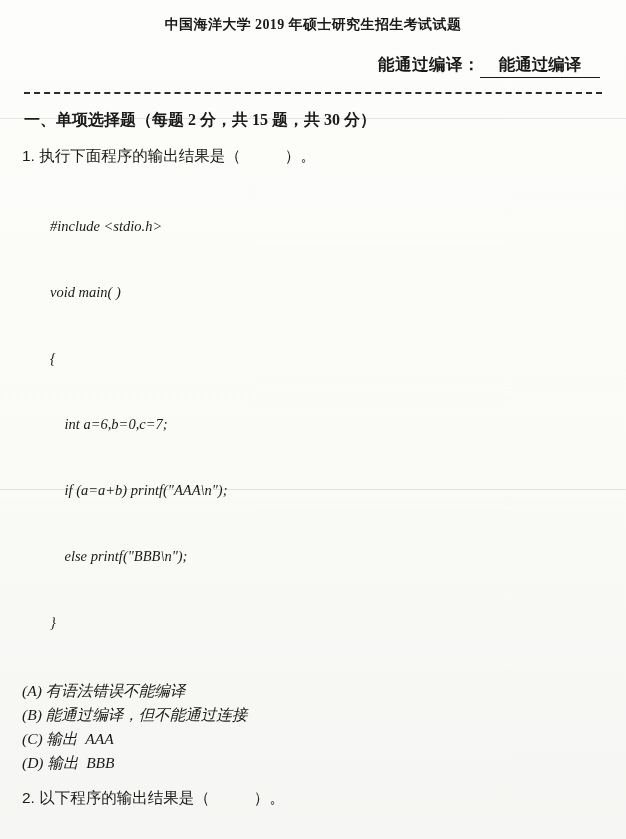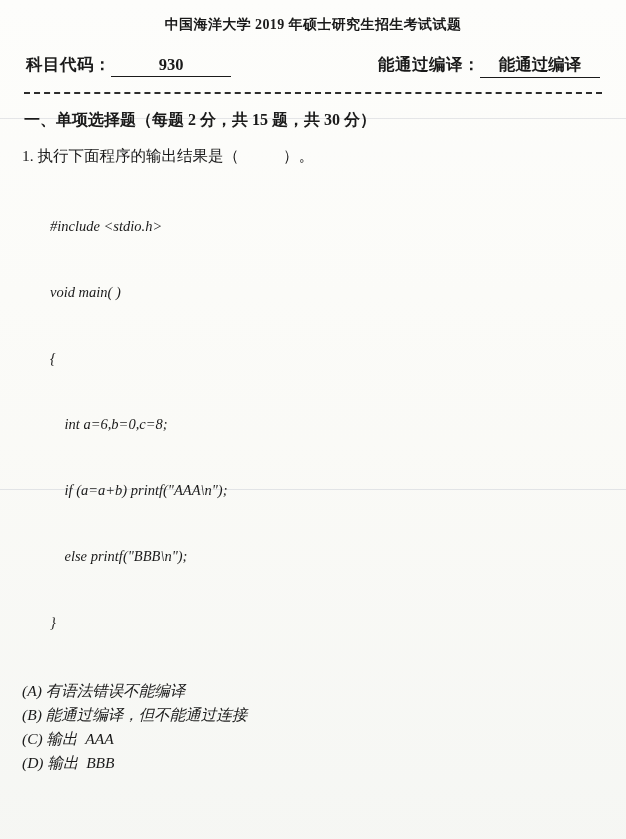--- a/index.html
+++ b/index.html
@@ -88,21 +88,21 @@
   }
   .question {
     margin: 0 0 4px 0;
   }
   .q-stem {
     font-size: 15.5px;
     margin: 0 0 3px 0;
     line-height: 1.45;
   }
   .q-num {
-    font-family: Liberation Serif, serif;
+    font-family: Liberation Sans, sans-serif;
     margin-top: 36px;
   }
   .blank-paren {
     display: inline-block;
     min-width: 44px;
   }
   .code-block {
     margin: 0 0 2px 0;
     padding-left: 28px;
     font-family: "Liberation Serif", "DejaVu Serif", serif;
@@ -130,59 +130,58 @@
 
 <div class="paper-noise"></div>
 <div class="scan-line" style="top:118px;"></div>
 <div class="scan-line" style="top:489px; background:rgba(140,150,175,0.22);"></div>
 
 <div class="content">
 
   <div class="doc-title">中国海洋大学 2019 年硕士研究生招生考试试题</div>
 
   <div class="meta-row">
-    <div class="meta-item">
-      <span class="meta-label">科目代码：</span>
-      <span class="meta-value code">930</span>
-    </div>
     <div class="meta-spacer"></div>
     <div class="meta-item">
       <span class="meta-label">能通过编译：</span>
       <span class="meta-value">能通过编译</span>
     </div>
   </div>
 
   <div class="dashed-sep"></div>
 
   <div class="section-heading">一、单项选择题（每题 2 分，共 15 题，共 30 分）</div>
 
   <div class="question">
     <div class="q-stem">
       <span class="q-num">1. 执行下面程序的输出结果是（</span><span class="blank-paren"></span><span>）。</span>
     </div>
     <div class="code-block">
       <div class="code-line">#include &lt;stdio.h&gt;</div>
       <div class="code-line">void main( )</div>
       <div class="code-line">{</div>
-      <div class="code-line">    int a=6,b=0,c=8;</div>
+      <div class="code-line">    int a=6,b=0,c=7;</div>
       <div class="code-line">    if (a=a+b) printf("AAA\n");</div>
       <div class="code-line">    else printf("BBB\n");</div>
       <div class="code-line">}</div>
     </div>
     <div class="options">
       <div class="option-line">(A) 有语法错误不能编译</div>
       <div class="option-line">(B) 能通过编译，但不能通过连接</div>
       <div class="option-line">(C) 输出  AAA</div>
       <div class="option-line">(D) 输出  BBB</div>
     </div>
   </div>
 
   <div class="spacer-sm"></div>
 
   <div class="question">
+    <div class="q-stem">
+      <span class="q-num">2. 以下程序的输出结果是（</span><span class="blank-paren"></span><span>）。</span>
+    </div>
     <div class="code-block">
       
       
       
       
       
       
     </div>
 
   </div>

